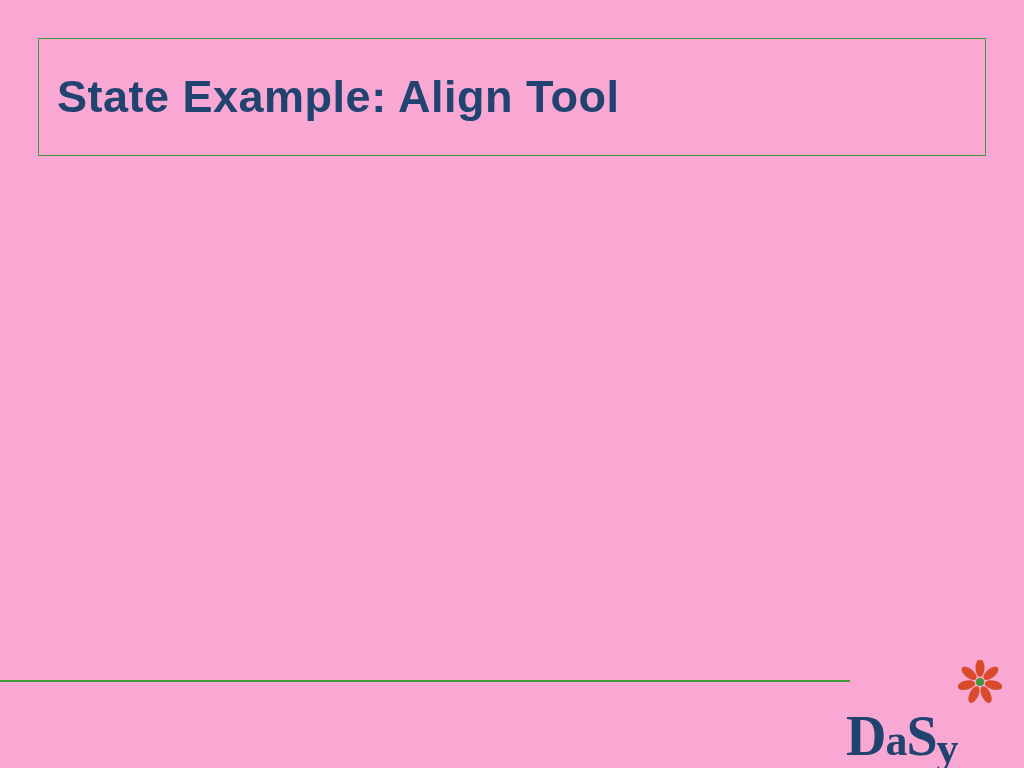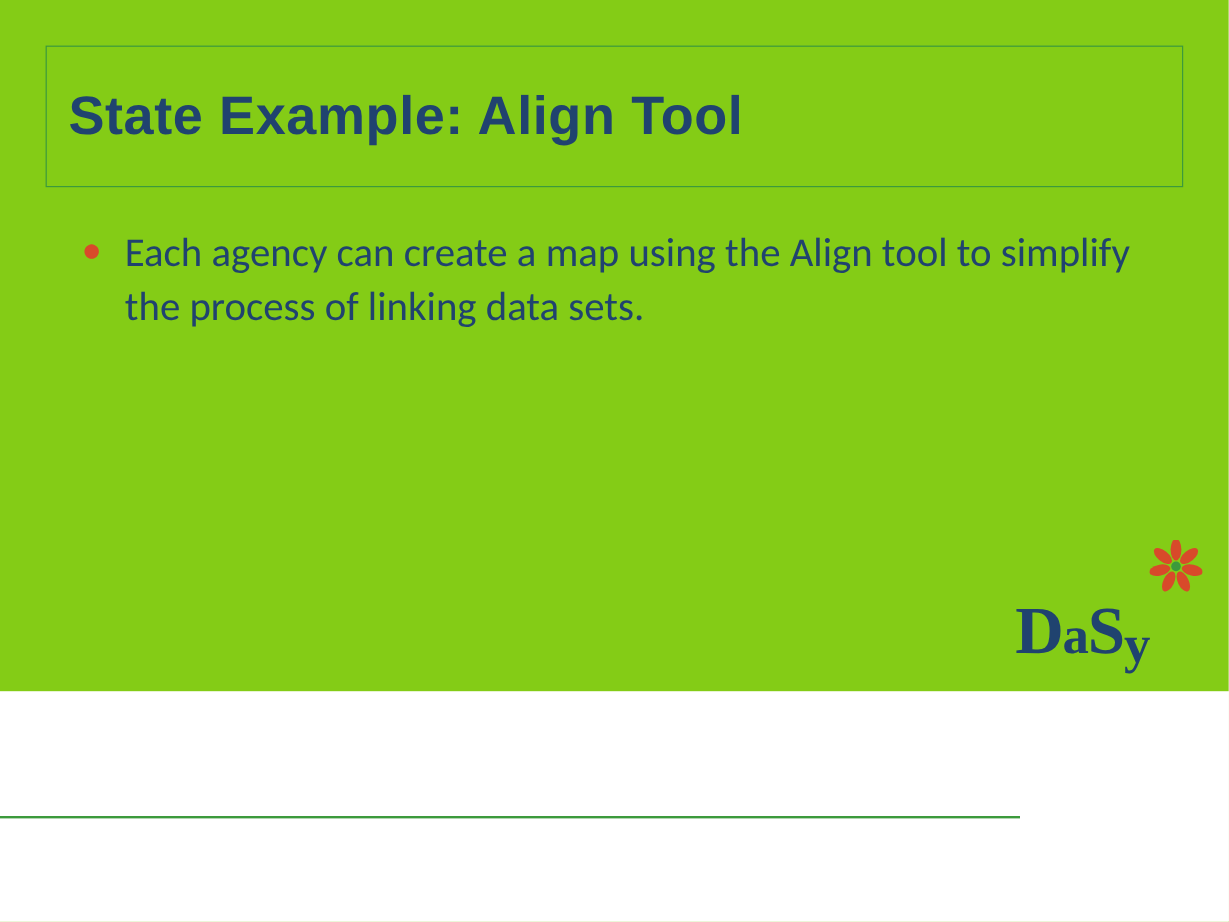--- a/index.html
+++ b/index.html
@@ -1,17 +1,17 @@
 <!DOCTYPE html>
 <html><head>
 <meta charset="utf-8">
 <style>
   * { box-sizing: border-box; margin: 0; padding: 0; }
   html, body { width: 1024px; height: 768px; overflow: hidden; font-family: Calibri, "Segoe UI", Arial, sans-serif; background: #fff; }
-  .slide { position: relative; width: 1024px; height: 576px; background: #84cc16; }
+  .slide { position: relative; width: 1024px; height: 768px; background: #f9a8d4; }
   .title-box {
     position: absolute;
     left: 38px;
     top: 38px;
     width: 948px;
     height: 118px;
     border: 1.5px solid #3c9a3c;
     display: flex;
     align-items: center;
     padding-left: 18px;
@@ -49,21 +49,21 @@
     position: absolute;
     left: 0;
     top: 680px;
     width: 850px;
     height: 0;
     border-top: 2px solid #3c9a3c;
   }
   .logo {
     position: absolute;
     right: 18px;
-    bottom: 28px;
+    bottom: 10px;
     width: 160px;
     height: 100px;
   }
   .logo-text {
     font-family: Georgia, "Times New Roman", serif;
     font-size: 56px;
     font-weight: bold;
     color: #20436f;
     letter-spacing: -1px;
     position: absolute;
@@ -86,21 +86,20 @@
 </head>
 <body>
 
 <div class="slide">
 
   <div class="title-box">
     <div class="title-text">State Example: Align Tool</div>
   </div>
 
   <div class="body">
-    <div class="bullet">Each agency can create a map using the Align tool to simplify the process of linking data sets.</div>
   </div>
 
   <div class="divider"></div>
 
   <div class="logo">
     <svg class="flower" viewBox="0 0 44 44">
       <g transform="translate(22,22)">
         <ellipse cx="0" cy="-14" rx="4.5" ry="9" fill="#d84a2a"></ellipse>
         <ellipse cx="0" cy="-14" rx="4.5" ry="9" fill="#d84a2a" transform="rotate(51.4)"></ellipse>
         <ellipse cx="0" cy="-14" rx="4.5" ry="9" fill="#d84a2a" transform="rotate(102.8)"></ellipse>

